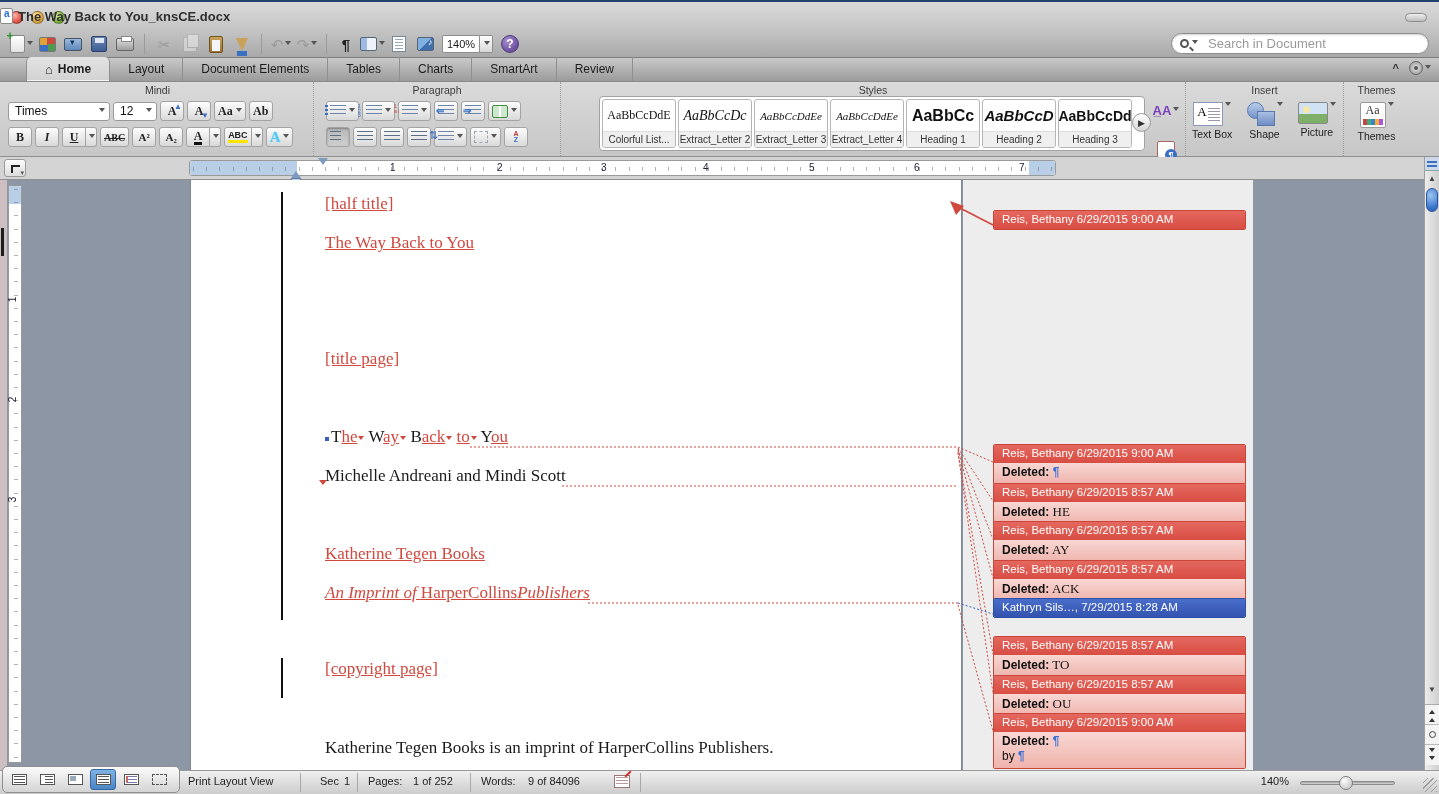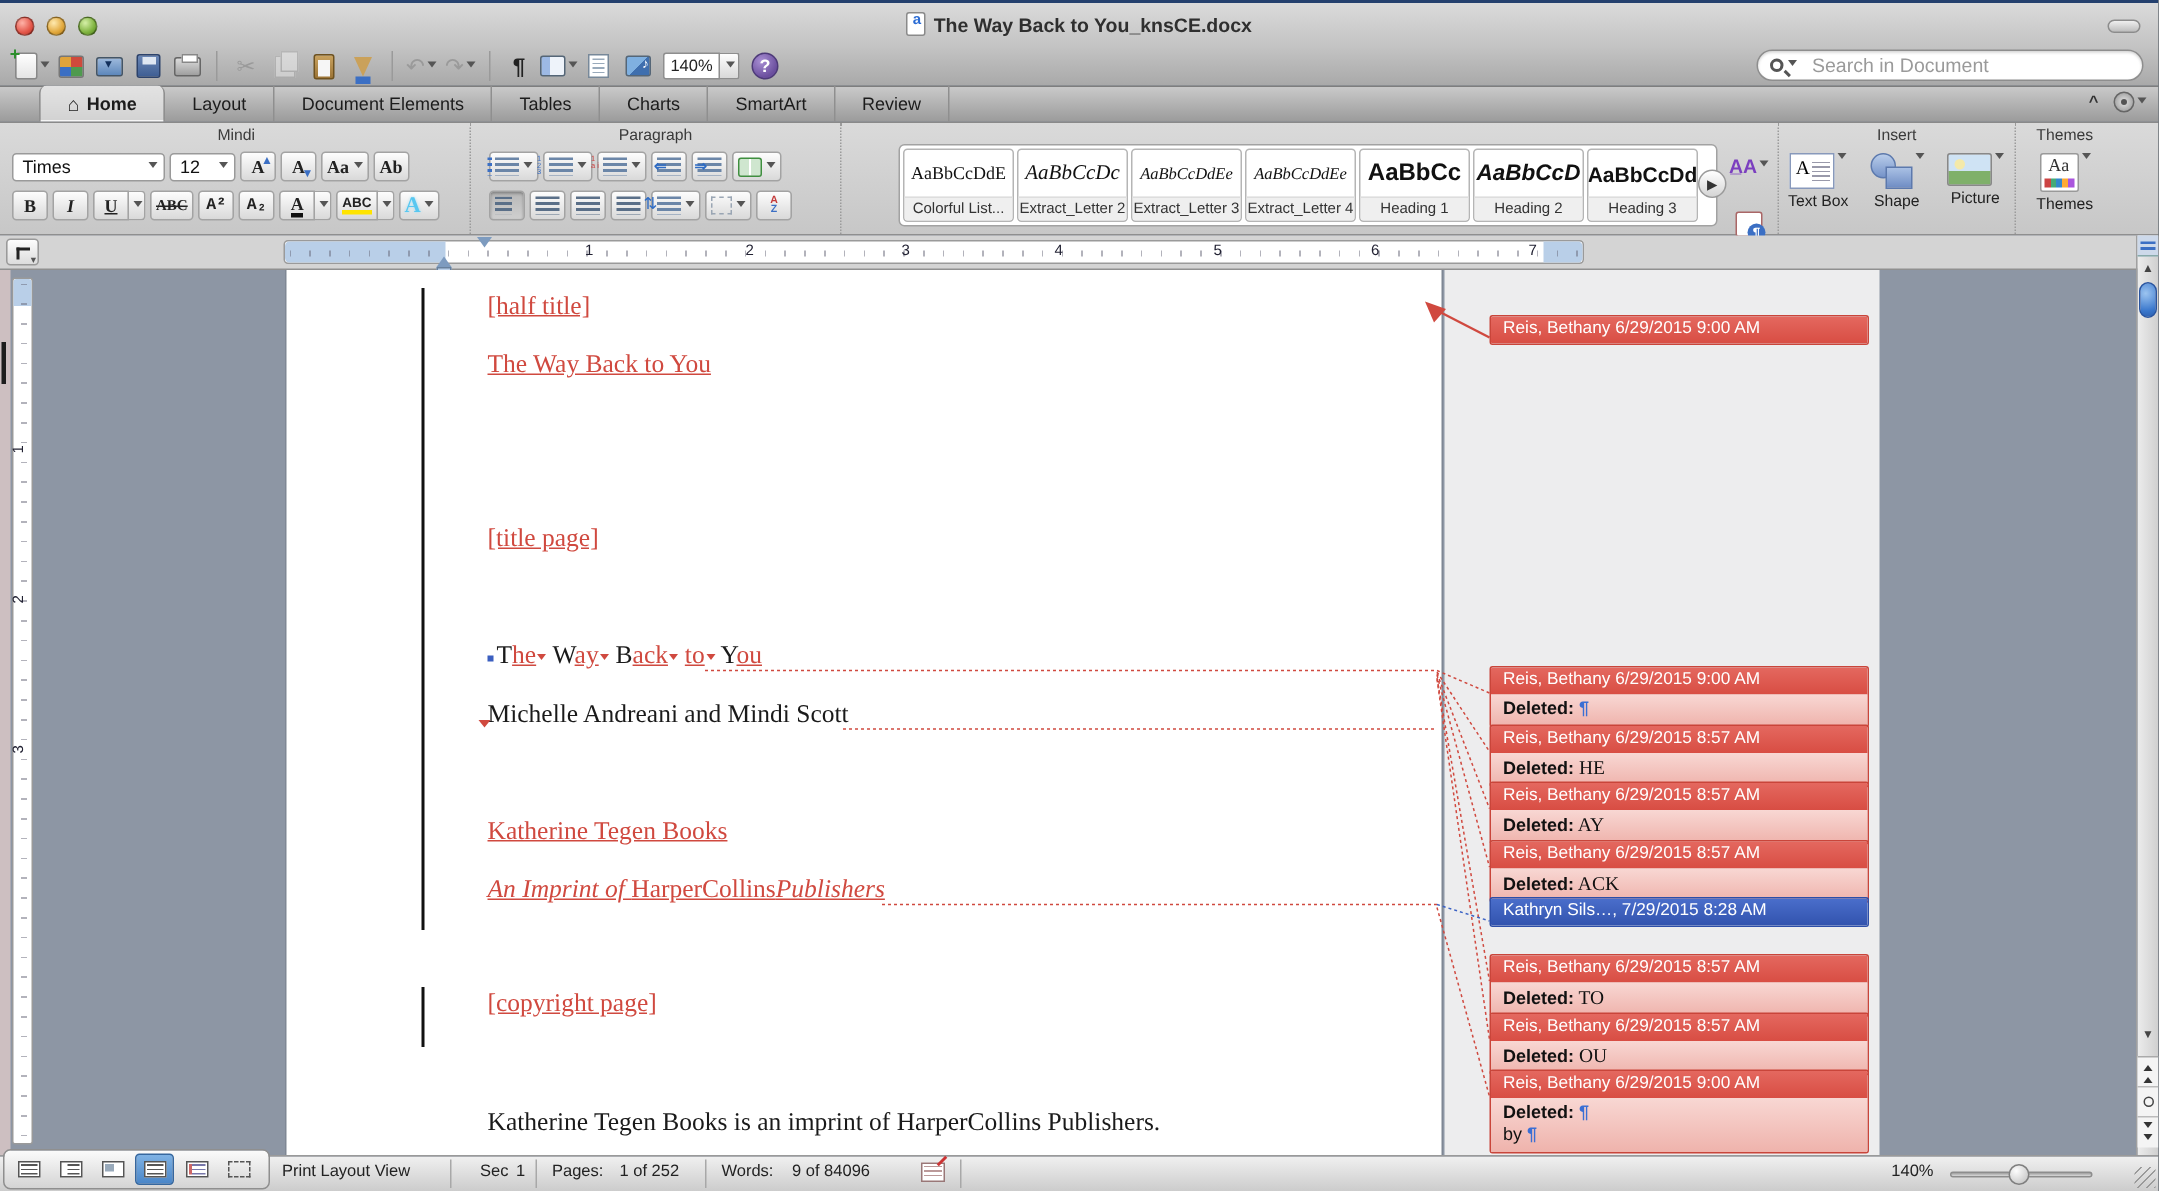--- a/index.html
+++ b/index.html
@@ -12,21 +12,21 @@
   .top-edge{position:absolute;left:0;top:0;width:100%;height:2px;background:#24406e;z-index:9;}
   .chrome{position:absolute;left:0;top:0;width:100%;height:58px;
           background:linear-gradient(#dcdcdc,#c3c3c3 55%,#a9a9a9);border-bottom:1px solid #7e7e7e;}
   .titlebar{position:absolute;left:0;top:2px;width:100%;height:28px;}
   .traffic{position:absolute;left:10px;top:9px;display:flex;gap:8px;}
   .light{width:13px;height:13px;border-radius:50%;border:1px solid rgba(0,0,0,.35);}
   .light.red{background:radial-gradient(circle at 35% 30%,#ffb3a8,#e4574a 60%,#b33327);}
   .light.yellow{background:radial-gradient(circle at 35% 30%,#ffe9a8,#e8a row 0,#e0a33a 60%,#b57a18);}
   .light.yellow{background:radial-gradient(circle at 35% 30%,#ffeab0,#e2a83c 60%,#ad7a1a);}
   .light.green{background:radial-gradient(circle at 35% 30%,#d6f0a8,#7fb33f 60%,#51801d);}
-  .win-title{position:absolute;left:0;right:0;top:6px;text-align:center;font-size:13px;
+  .win-title{position:absolute;left:0;right:0;top:6px;text-align:left;font-size:13px;
              font-weight:bold;color:#2f2f2f;}
   .doc-icon{display:inline-block;width:13px;height:16px;background:#fff;border:1px solid #8a8a8a;
             border-radius:2px;vertical-align:-3px;margin-right:5px;position:relative;}
   .doc-icon::after{content:"a";position:absolute;left:3px;top:-1px;font-size:10px;color:#2b6cd4;font-weight:bold;}
   .capsule{position:absolute;right:12px;top:11px;width:22px;height:9px;border-radius:5px;
            background:linear-gradient(#efefef,#bdbdbd);border:1px solid #8c8c8c;}
 
   
   .toolbar{position:absolute;left:0;top:30px;width:100%;height:28px;display:flex;align-items:center;}
   .tb-btn{height:22px;min-width:24px;margin:0 1px;display:flex;align-items:center;justify-content:center;
@@ -113,21 +113,21 @@
   .sbtn .dd{width:0;height:0;border:3px solid transparent;border-top:4px solid #555;margin-left:3px;}
   .ddbox{width:11px;height:20px;border:1px solid #a3a3a3;border-left:none;border-radius:0 3px 3px 0;
          background:linear-gradient(#fdfdfd,#d9d9d9);display:flex;align-items:center;justify-content:center;}
   .combo{height:19px;background:#fff;border:1px solid #9a9a9a;border-radius:3px;display:flex;align-items:center;
          font-size:12px;color:#111;padding-left:6px;justify-content:space-between;}
   .combo .dd{width:0;height:0;border:3px solid transparent;border-top:4px solid #555;margin:0 4px;}
   .serifb{font-family:"Liberation Serif",serif;font-weight:bold;}
   .serifi{font-family:"Liberation Serif",serif;font-style:italic;font-weight:bold;}
   .serifu{font-family:"Liberation Serif",serif;font-weight:bold;text-decoration:underline;}
   .strike{text-decoration:line-through;font-size:10px;font-weight:bold;font-family:"Liberation Serif",serif;}
-  .fsmall{font-size:11px;font-family:Liberation Mono, monospace;font-weight:bold;}
+  .fsmall{font-size:11px;font-family:Liberation Serif, serif;font-weight:bold;}
   .fontcolorA{font-family:"Liberation Serif",serif;font-weight:bold;border-bottom:3px solid #111;line-height:1;}
   .hlA{font-size:9px;font-weight:bold;border-bottom:3px solid #ffe400;line-height:1;}
   .glowA{font-family:"Liberation Serif",serif;font-weight:bold;font-size:15px;color:#58c7f0;
          text-shadow:0 0 2px #9adef6;}
   .arr-up{color:#3b6fc4;font-size:8px;position:absolute;top:0;right:1px;}
   .arr-dn{color:#3b6fc4;font-size:8px;position:absolute;bottom:0;right:1px;}
   
   .pli{width:16px;height:12px;background:repeating-linear-gradient(#6b86a8 0 1.5px,transparent 1.5px 4px);position:relative;}
   .pli.bullets::before{content:"";position:absolute;left:-5px;top:0;width:3px;height:12px;
         background:repeating-linear-gradient(#3b6fc4 0 2px,transparent 2px 4px);}
@@ -557,20 +557,21 @@
               <span class="sort-ic">
                 <span class="a">A</span>
                 <span class="z">Z</span>
               </span>
             </div>
         </div>
       </div>
     </div>
 
     <div class="rgroup sep" style="left:560px;width:625px;">
+      <div class="glabel">Styles</div>
       <div class="gallery">
         <div class="stylecard">
           <div class="sc-prev p-serif">AaBbCcDdE</div>
           <div class="sc-name">Colorful List...</div>
         </div>
         <div class="stylecard">
           <div class="sc-prev p-it14">AaBbCcDc</div>
           <div class="sc-name">Extract_Letter 2</div>
         </div>
         <div class="stylecard">

